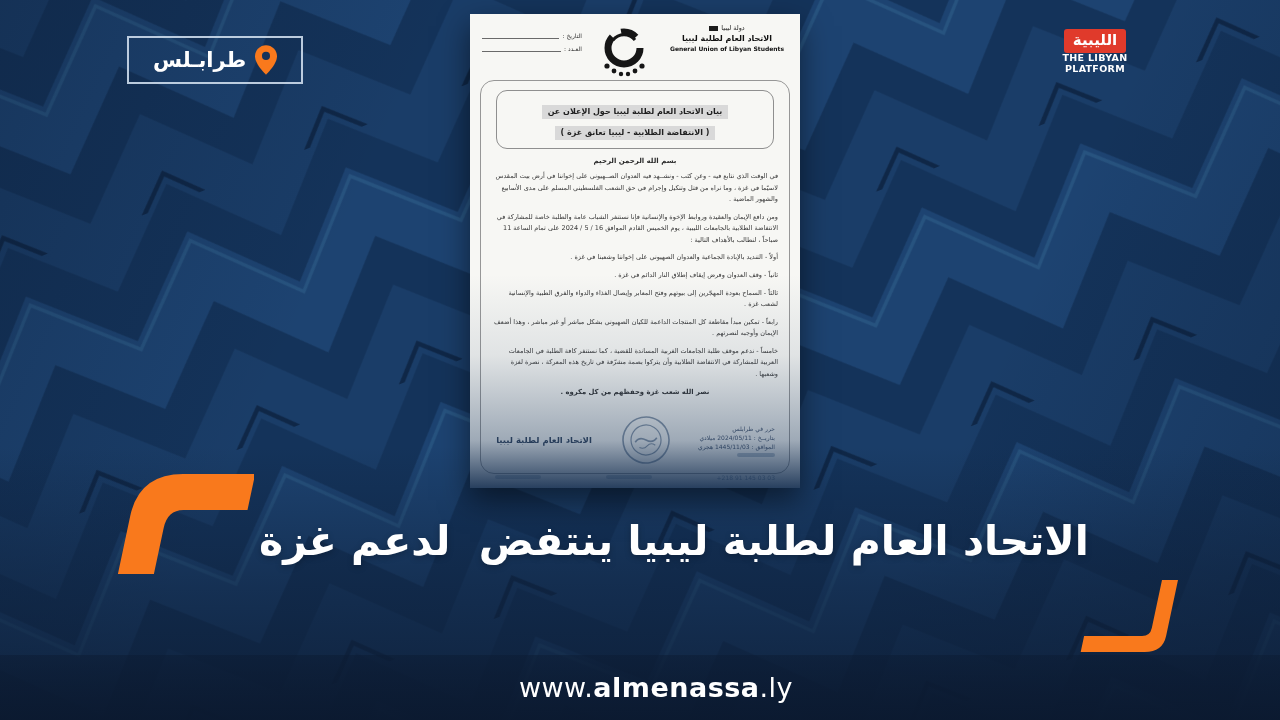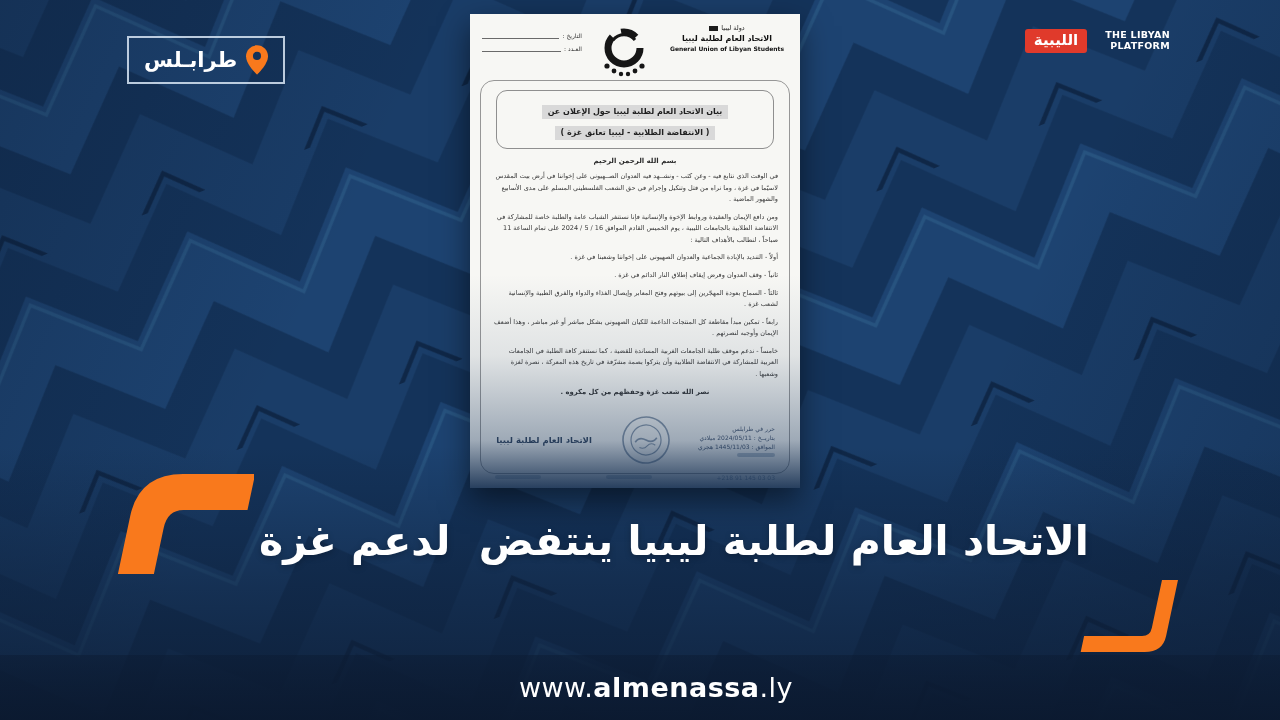--- a/index.html
+++ b/index.html
@@ -19,34 +19,34 @@
       linear-gradient(115deg, rgba(8,20,40,0.28), rgba(8,20,40,0) 28%, rgba(8,20,40,0) 72%, rgba(8,20,40,0.30));
   }
   #bottom-band{
     position:absolute;left:0;right:0;top:655px;bottom:0;z-index:2;
     background:linear-gradient(180deg, rgba(12,28,52,0.55), rgba(11,25,47,0.9));
   }
 
   
   .badge{
     left:127px;top:36px;z-index:5;height:44px;
-    display:flex;align-items:center;gap:9px;padding:0 15px;
+    display:flex;align-items:center;gap:9px;padding:0 24px;
     border:2px solid rgba(206,221,236,0.9);
     color:#fff;font-size:21px;font-weight:bold;direction:rtl;
   }
   .badge svg{display:block;}
 
   
   .brand{right:110px;top:26px;z-index:5;width:150px;text-align:right;}
   .brand-word{position:relative;color:#fff;font-size:42px;font-weight:bold;line-height:46px;direction:rtl;}
   .brand-word .txt{position:relative;z-index:1;}
   .brand-accent{position:absolute;left:58px;top:20px;width:17px;height:17px;border-radius:50% 50% 50% 4px;background:#F9791C;transform:rotate(40deg);z-index:0;}
-  .brand-sub{display:flex;justify-content:flex-end;align-items:center;gap:18px;margin-top:3px;direction:ltr;}
+  .brand-sub{display:flex;justify-content:flex-end;align-items:center;gap:0;margin-top:3px;direction:ltr;flex-direction:column;}
   .brand-red-box{background:#E03A2B;color:#fff;font-size:15px;font-weight:bold;padding:2px 9px 4px;border-radius:3px;direction:rtl;}
-  .brand-en{color:#fff;font-size:9.5px;font-weight:bold;line-height:1.15;letter-spacing:.3px;text-align:right;}
+  .brand-en{color:#fff;font-size:9.5px;font-weight:bold;line-height:1.15;letter-spacing:.3px;text-align:center;}
 
   
   .doc{
     left:470px;top:14px;width:330px;height:474px;z-index:4;
     background:#F7F7F4;box-shadow:0 12px 28px rgba(0,0,0,0.5);
     direction:rtl;color:#3a3a3a;
   }
   .doc::after{
     content:"";position:absolute;inset:0;pointer-events:none;
     background:linear-gradient(180deg, rgba(24,53,90,0) 55%, rgba(24,53,90,0.10) 72%, rgba(24,53,90,0.40) 90%, rgba(22,48,82,0.92) 100%);

